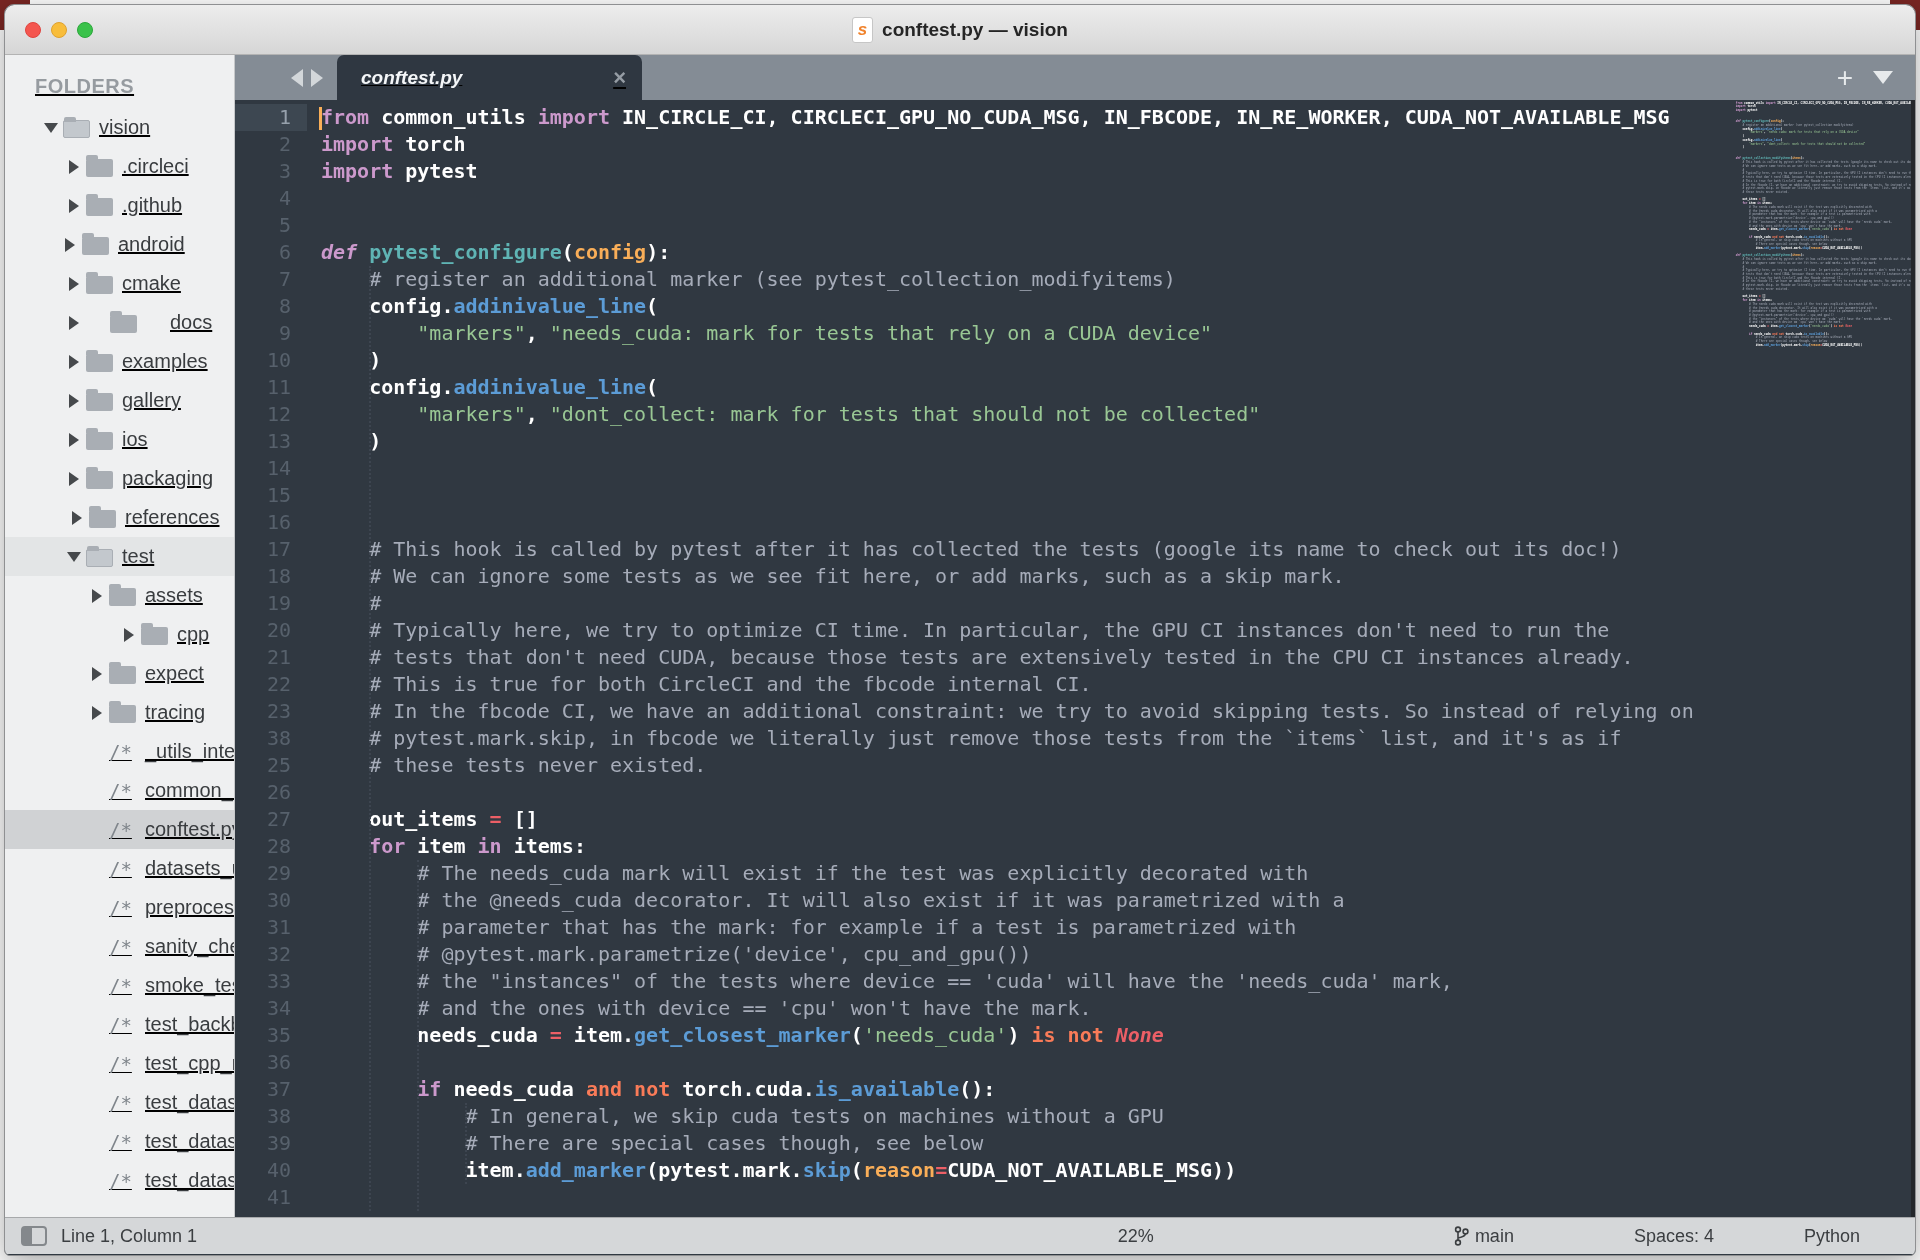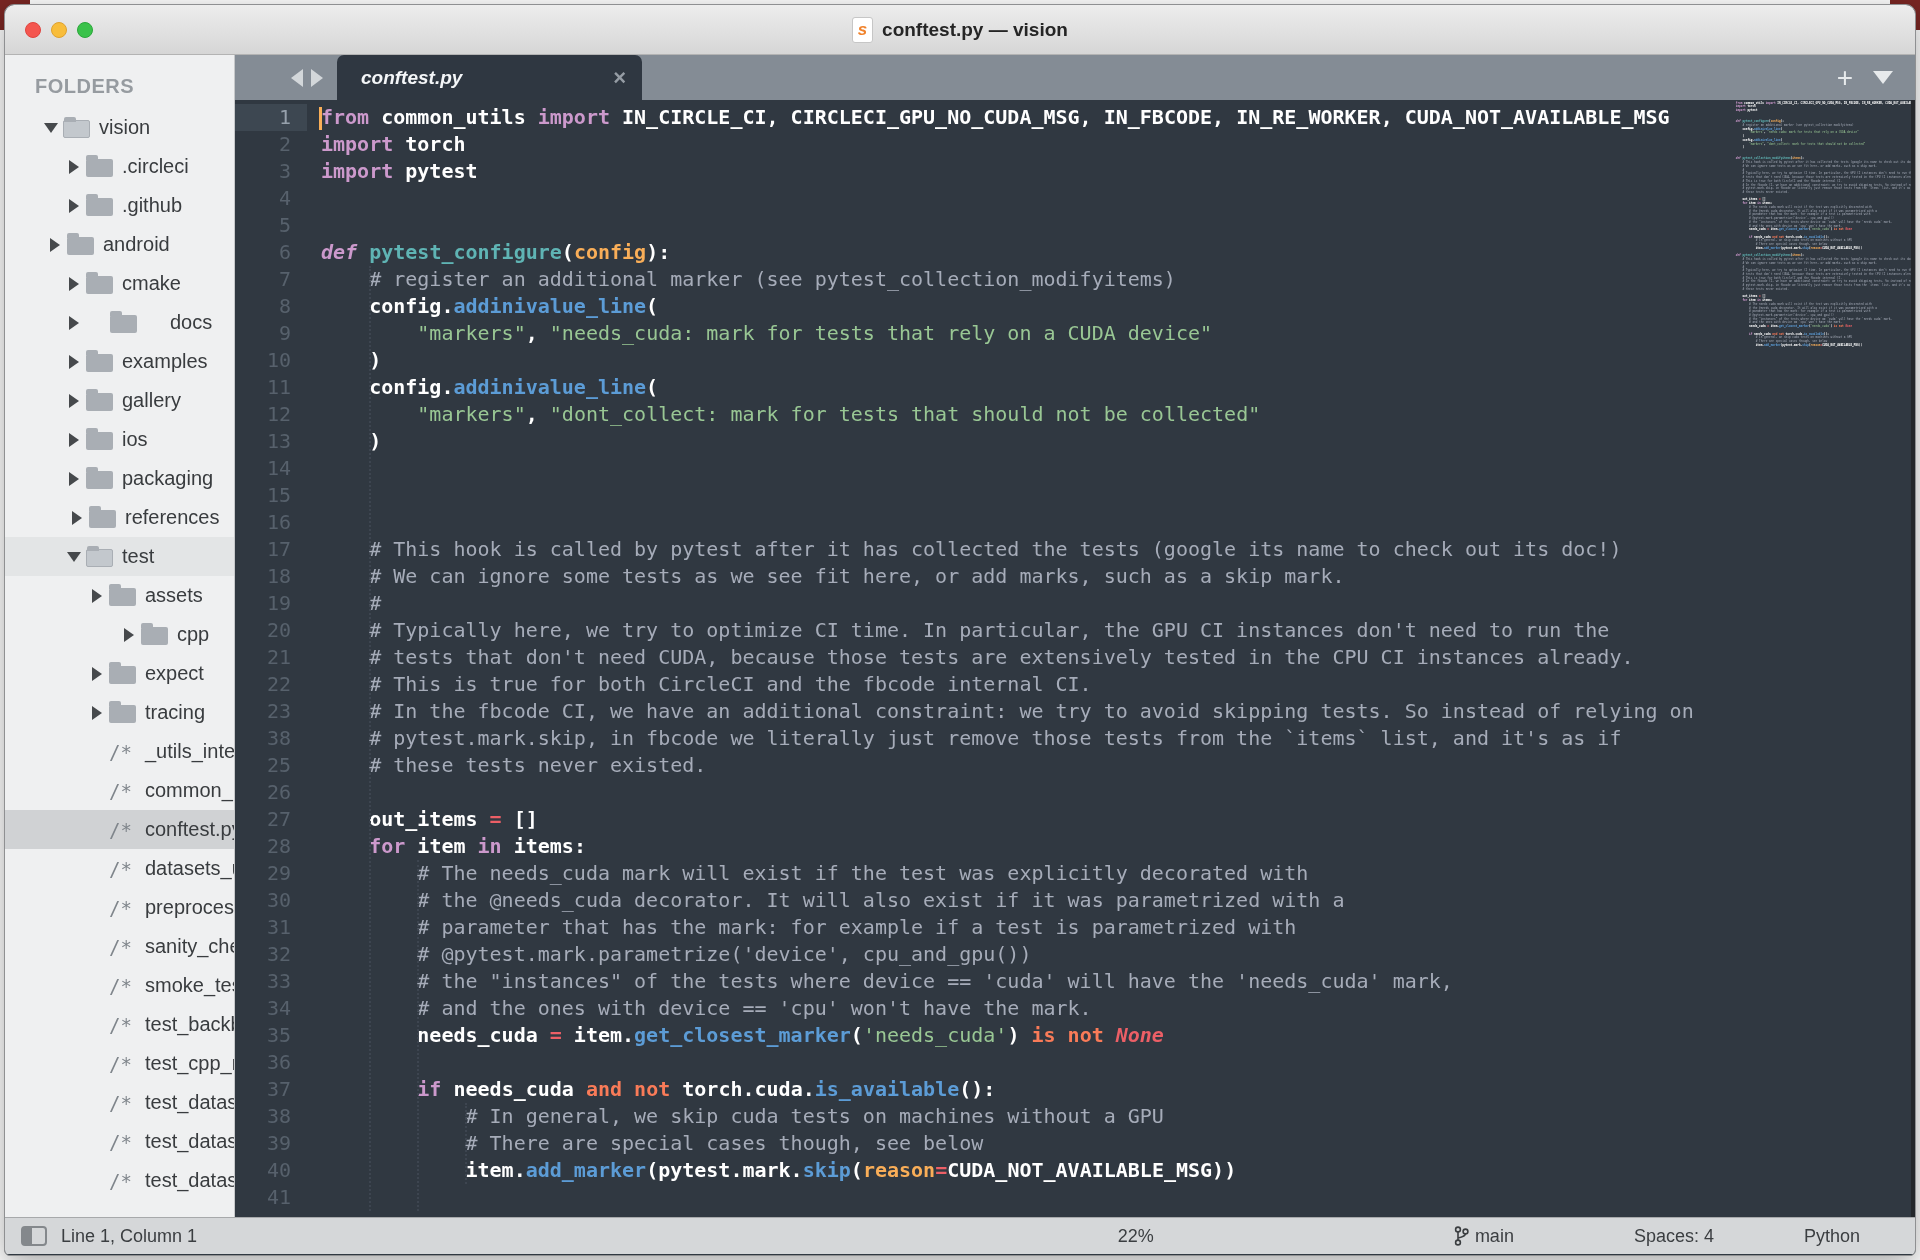--- a/index.html
+++ b/index.html
@@ -20,21 +20,21 @@
   .light.red    { background:#f4564f; border:1px solid #e0443e; }
   .light.yellow { background:#f8bd3b; border:1px solid #dfa12e; }
   .light.green  { background:#3ac24a; border:1px solid #2aa73a; }
   .title-wrap { display:flex; align-items:center; gap:9px; }
   .doc-icon { width:21px; height:26px; background:#ffffff; border:1px solid #c6c6c6; border-radius:3px;
               display:flex; align-items:center; justify-content:center;
               font-weight:bold; font-style:italic; color:#f0822b; font-size:17px; }
   .win-title { font-size:19px; font-weight:bold; color:#252525; }
 
   
-  .content { display:flex; height:calc(100% - 88px); }
+  .content { display:flex; height:calc(100% - 88px);text-decoration:underline; }
 
   
   .sidebar { width:230px; background:#eff0f1; border-right:1px solid #c6c8ca; overflow:hidden; flex:none; }
   .folders-header { margin:20px 0 10px 30px; font-size:20px; font-weight:600; color:#969ba0; letter-spacing:.5px; }
   .tree-row { height:39px; display:flex; align-items:center; white-space:nowrap; cursor:default; }
   .tree-row.hl  { background:#e3e5e6; }
   .tree-row.sel { background:#d0d2d4; }
   .tw-arrow { width:24px; flex:none; display:flex; justify-content:center; }
   .arr-col { width:0; height:0; border-top:7px solid transparent; border-bottom:7px solid transparent;
              border-left:10px solid #46494c; }
@@ -155,21 +155,21 @@
           </div>
           <div class="tree-row" style="padding-left: 57px;">
             <span class="tw-arrow">
               <span class="arr-col"></span>
             </span>
             <span class="tw-icon">
               <span class="fold"></span>
             </span>
             <span class="tree-label">.github</span>
           </div>
-          <div class="tree-row" style="padding-left: 38px; align-items: center;">
+          <div class="tree-row" style="padding-left: 53px; align-items: center;">
             <span class="tw-arrow">
               <span class="arr-col"></span>
             </span>
             <span class="tw-icon">
               <span class="fold"></span>
             </span>
             <span class="tree-label">android</span>
           </div>
           <div class="tree-row" style="padding-left: 57px; text-align: center;">
             <span class="tw-arrow">

